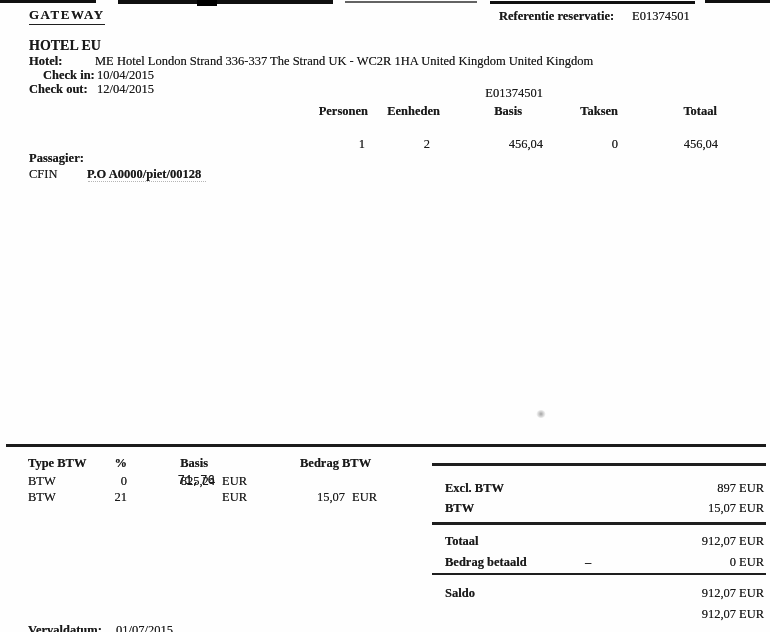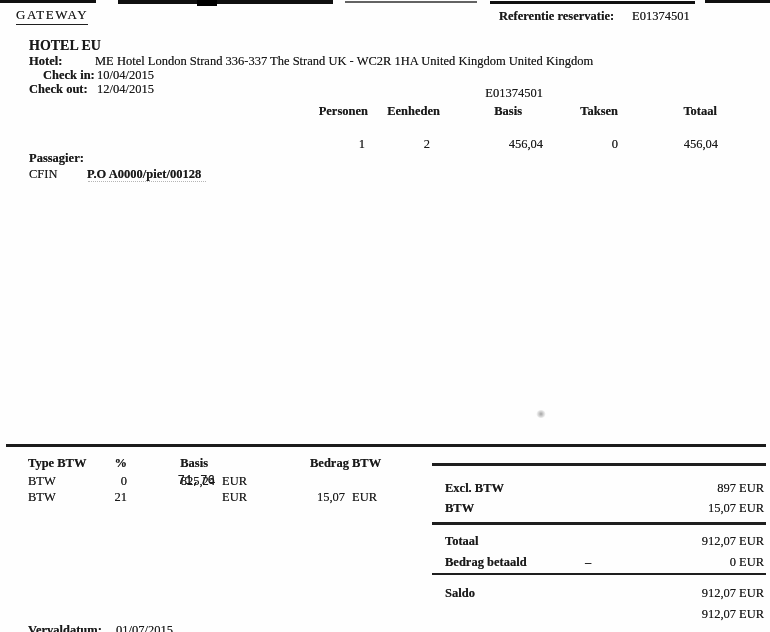--- a/index.html
+++ b/index.html
@@ -34,21 +34,21 @@
 
 <div class="page">
 
   <div class="band" style="left:0;top:0;width:96px;height:3px;"></div>
   <div class="band" style="left:118px;top:0;width:215px;height:4px;"></div>
   <div class="band" style="left:197px;top:0;width:20px;height:6px;background:#000;"></div>
   <div class="band" style="left:345px;top:1px;width:132px;height:2px;opacity:.65;"></div>
   <div class="band" style="left:490px;top:1px;width:205px;height:3px;"></div>
   <div class="band" style="left:705px;top:0;width:65px;height:3px;"></div>
 
-  <span class="abs brand" style="left:16px;top:7px;">GATEWAY</span>
+  <span class="abs brand" style="left:29px;top:7px;font-weight:bold;">GATEWAY</span>
   <span class="abs b" style="left:499px;top:9px;">Referentie reservatie:</span>
   <span class="abs" style="left:632px;top:9px;">E01374501</span>
 
   <span class="abs b section-title" style="left:29px;top:38px;">HOTEL EU</span>
   <span class="abs b" style="left:29px;top:54px;">Hotel:</span>
   <span class="abs" style="left:95px;top:54px;">ME Hotel London Strand 336-337 The Strand UK - WC2R 1HA United Kingdom United Kingdom</span>
   <span class="abs b" style="left:29px;top:68px;margin-left:14px;">Check in:</span>
   <span class="abs" style="left:97px;top:68px;">10/04/2015</span>
   <span class="abs b" style="left:29px;top:82px;">Check out:</span>
   <span class="abs" style="left:97px;top:82px;">12/04/2015</span>
@@ -72,21 +72,21 @@
   <span class="abs b" style="left:87px;top:167px;">P.O A0000/piet/00128</span>
   <div class="cfin-smudge" style="left:88px;top:168px;width:118px;height:13px;"></div>
 
   <div class="speck" style="left:536px;top:410px;"></div>
 
   <div class="rule" style="left:6px;top:444px;width:760px;height:3px;"></div>
 
   <span class="abs b" style="left:28px;top:456px;">Type BTW</span>
   <span class="ra b" style="left:27px;top:456px;">%</span>
   <span class="ra b" style="left:108px;top:456px;">Basis</span>
-  <span class="abs b" style="left:300px;top:456px;margin-left:10px;">Bedrag BTW</span>
+  <span class="abs b" style="left:300px;top:456px;">Bedrag BTW</span>
 
   <span class="abs" style="left:28px;top:474px;">BTW</span>
   <span class="ra" style="left:27px;top:474px;">0</span>
   <span class="ra" style="left:115px;top:474px;">825,24</span>
   <span class="abs" style="left:222px;top:474px;">EUR</span>
 
   <span class="abs" style="left:28px;top:490px;">BTW</span>
   <span class="ra" style="left:27px;top:490px;">21</span>
   <span class="ra" style="left:115px;top:474px;font-family:Liberation Mono, monospace;">71,76</span>
   <span class="abs" style="left:222px;top:490px;">EUR</span>

